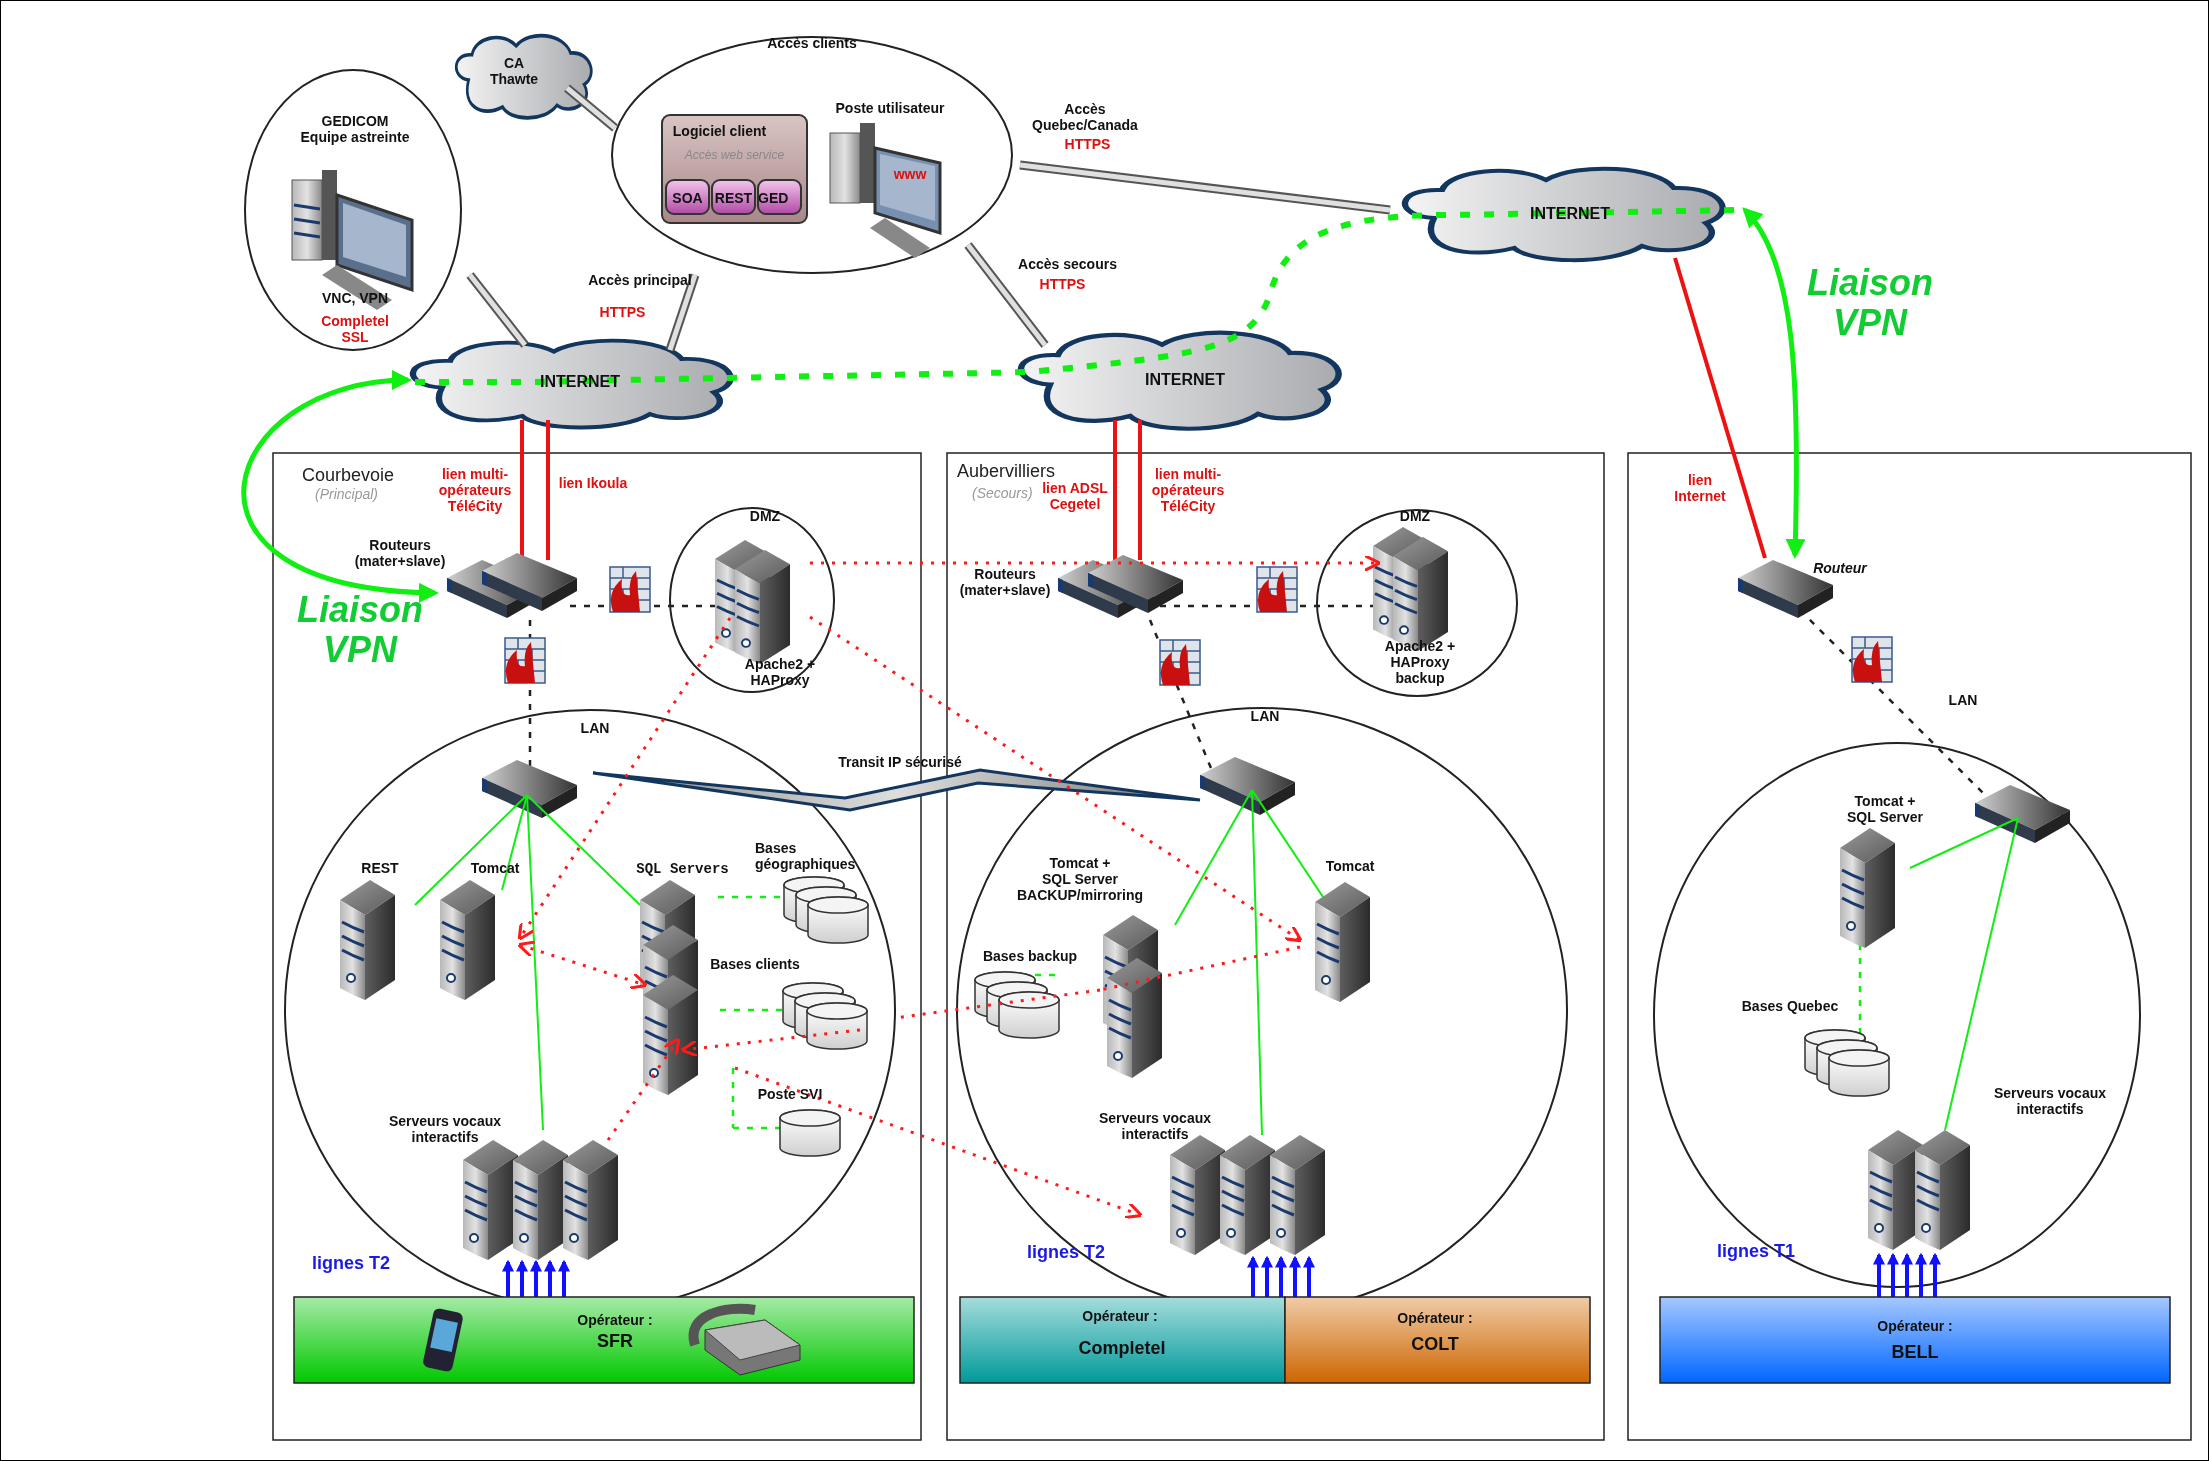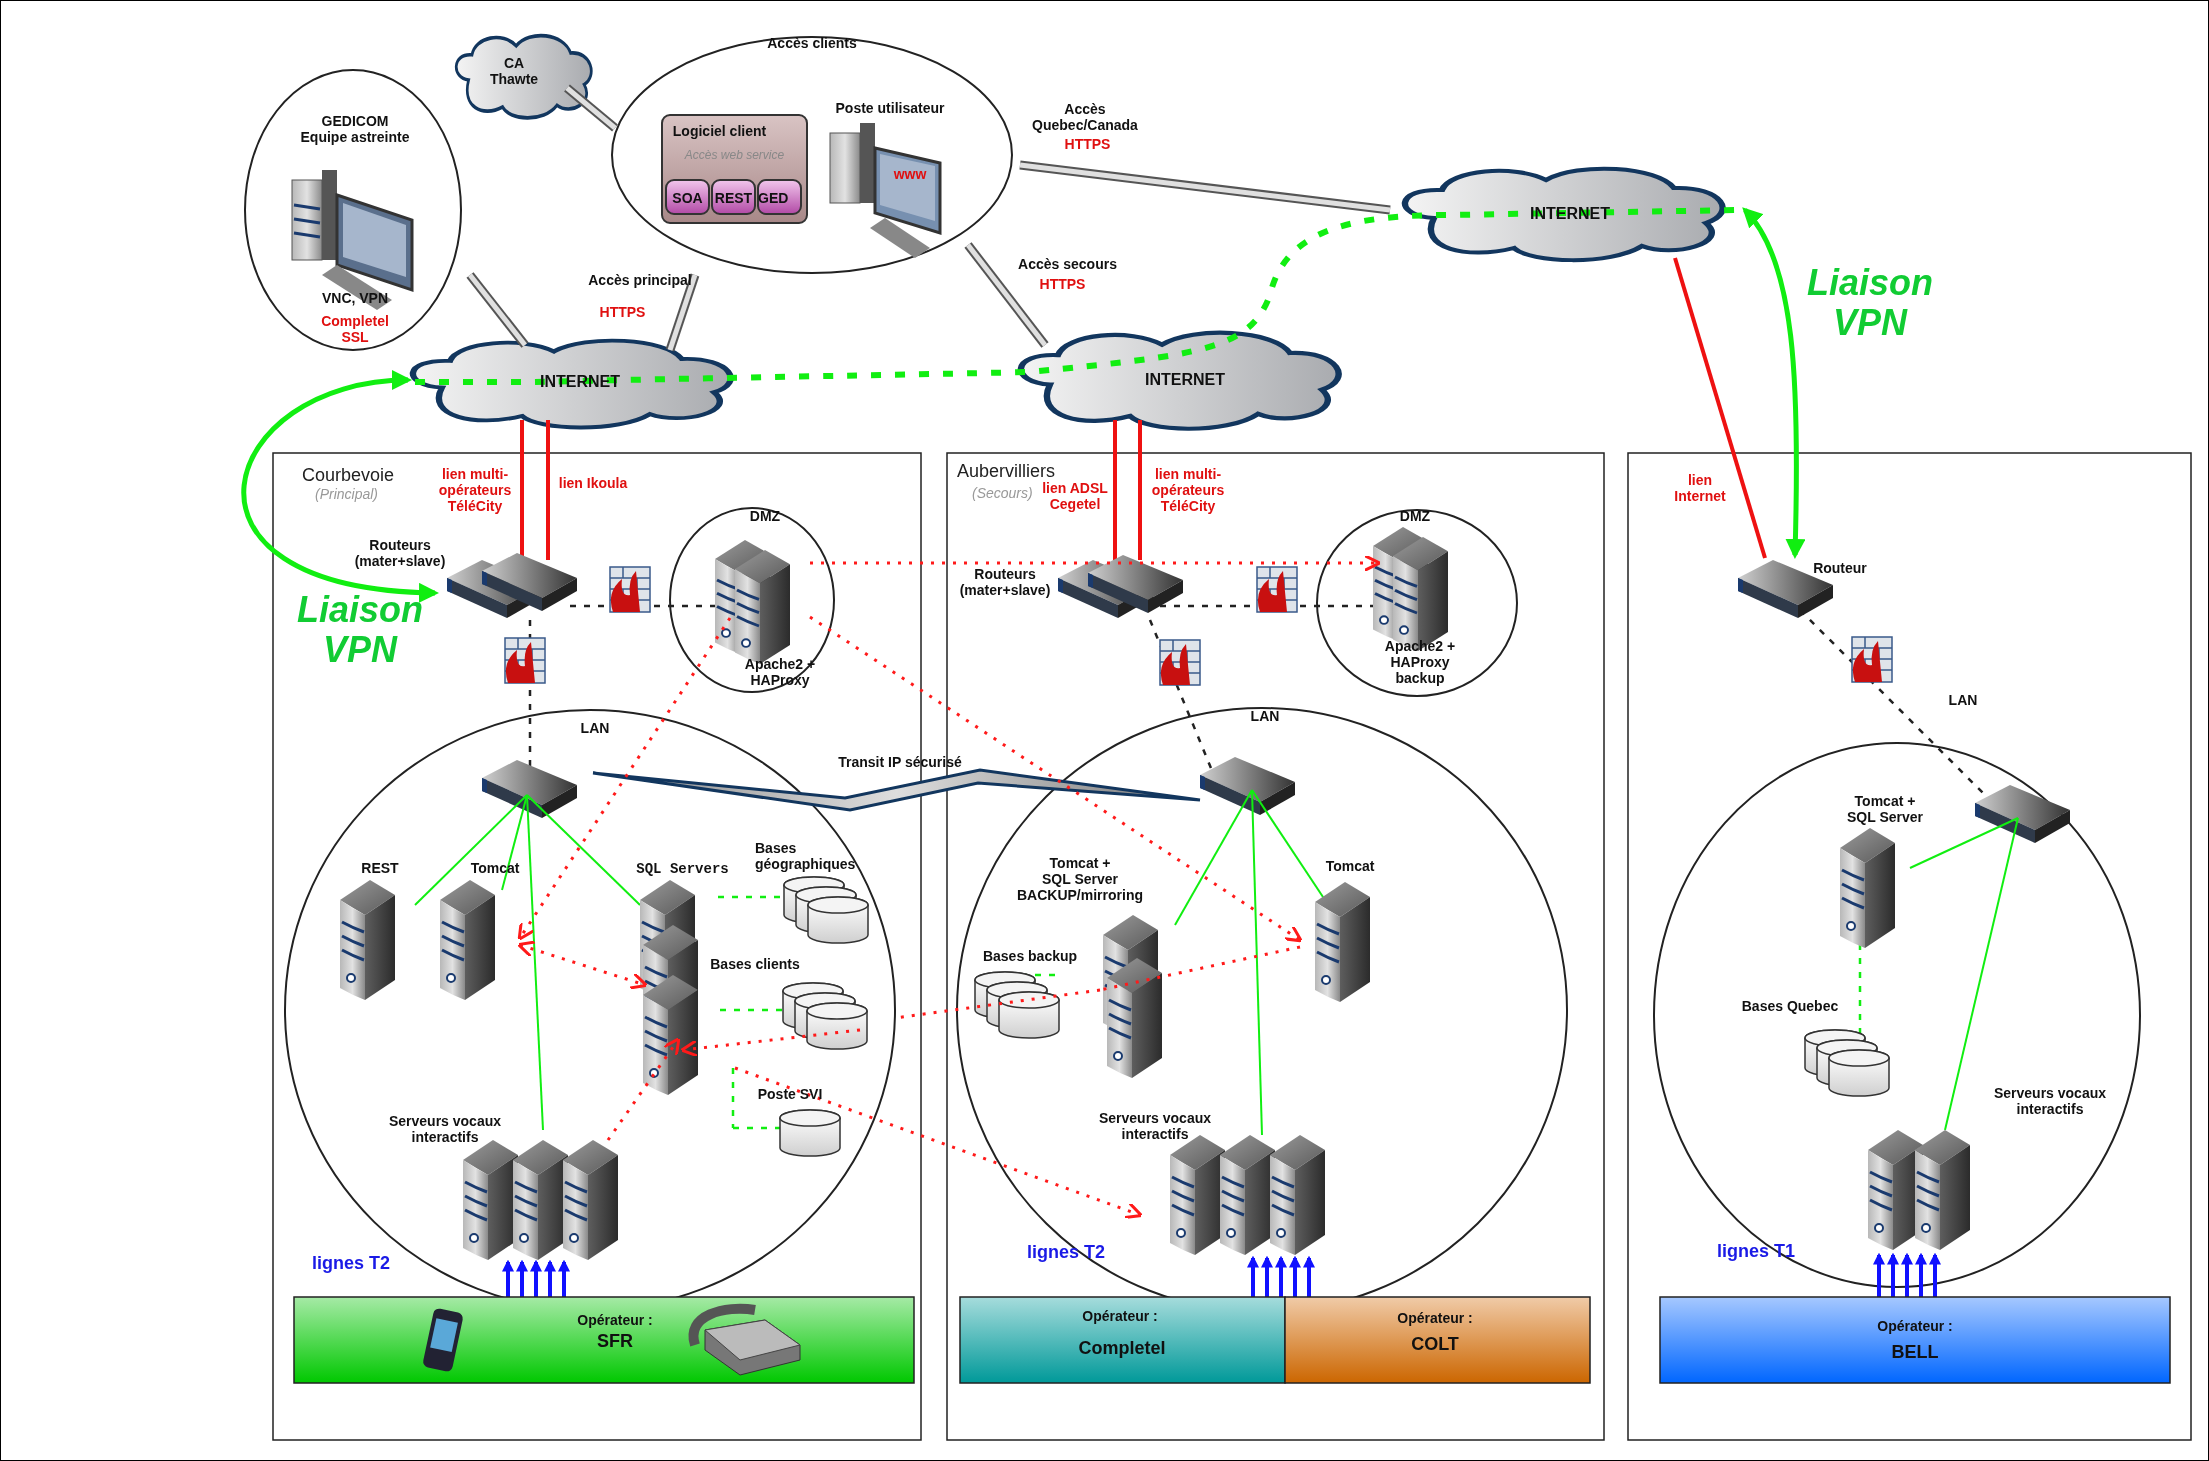--- a/index.html
+++ b/index.html
@@ -391,21 +391,21 @@
 <div class="lbl" style="left:1080px;top:1110px;width:150px;">Serveurs vocaux
 interactifs</div>
 <div class="blue" style="left:1027px;top:1242px;">lignes T2</div>
 <div class="lbl" style="left:1065px;top:1308px;width:110px;">Opérateur :</div>
 <div class="lbl" style="left:1062px;top:1340px;width:120px;font-size:18px;">Completel</div>
 <div class="lbl" style="left:1380px;top:1310px;width:110px;">Opérateur :</div>
 <div class="lbl" style="left:1395px;top:1336px;width:80px;font-size:18px;">COLT</div>
 
 <div class="lbl red" style="left:1650px;top:472px;width:100px;">lien
 Internet</div>
-<div class="lbl" style="left:1800px;top:560px;width:80px;">Routeur</div>
+<div class="lbl" style="left:1800px;top:560px;width:80px;font-style:italic;">Routeur</div>
 <div class="lbl" style="left:1938px;top:692px;width:50px;">LAN</div>
 <div class="lbl" style="left:1820px;top:793px;width:130px;">Tomcat +
 SQL Server</div>
 <div class="lbl" style="left:1730px;top:998px;width:120px;">Bases Quebec</div>
 <div class="lbl" style="left:1975px;top:1085px;width:150px;">Serveurs vocaux
 interactifs</div>
 <div class="blue" style="left:1717px;top:1241px;">lignes T1</div>
 <div class="lbl" style="left:1860px;top:1318px;width:110px;">Opérateur :</div>
 <div class="lbl" style="left:1875px;top:1344px;width:80px;font-size:18px;">BELL</div>
 

